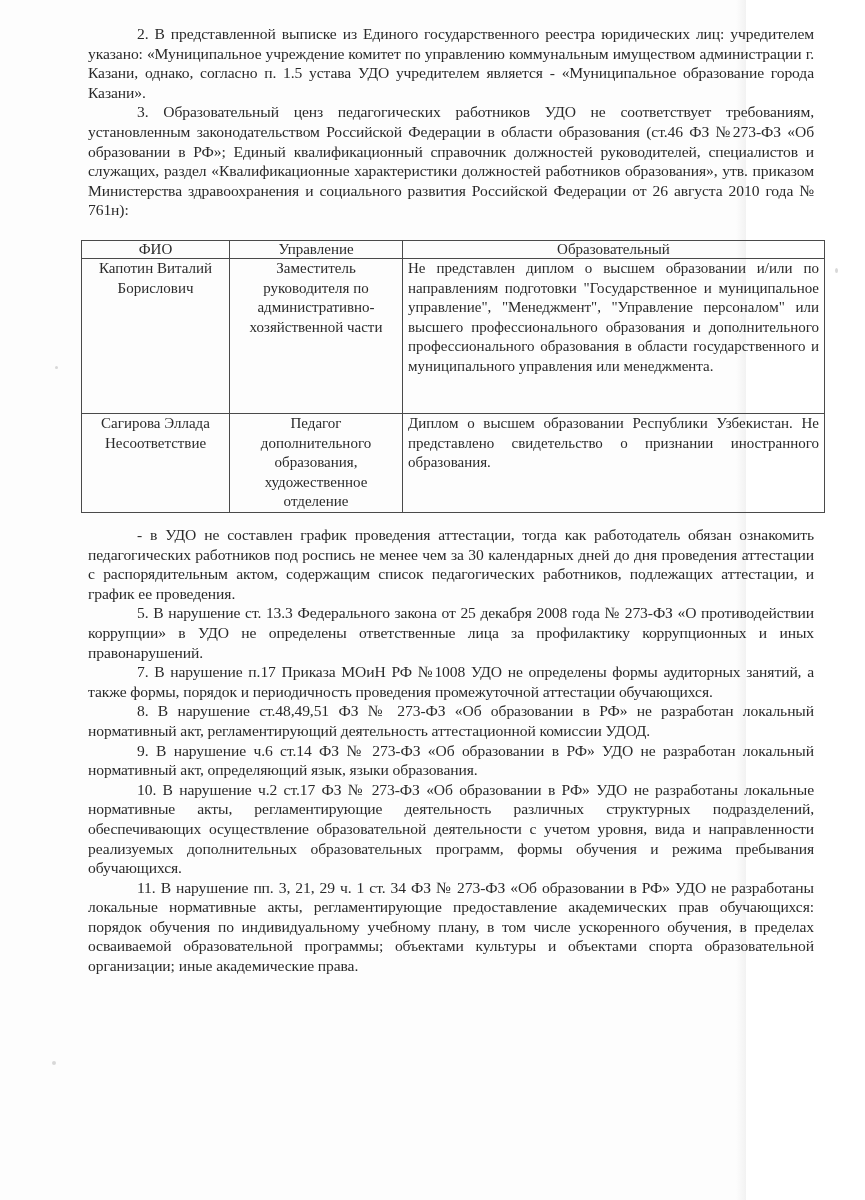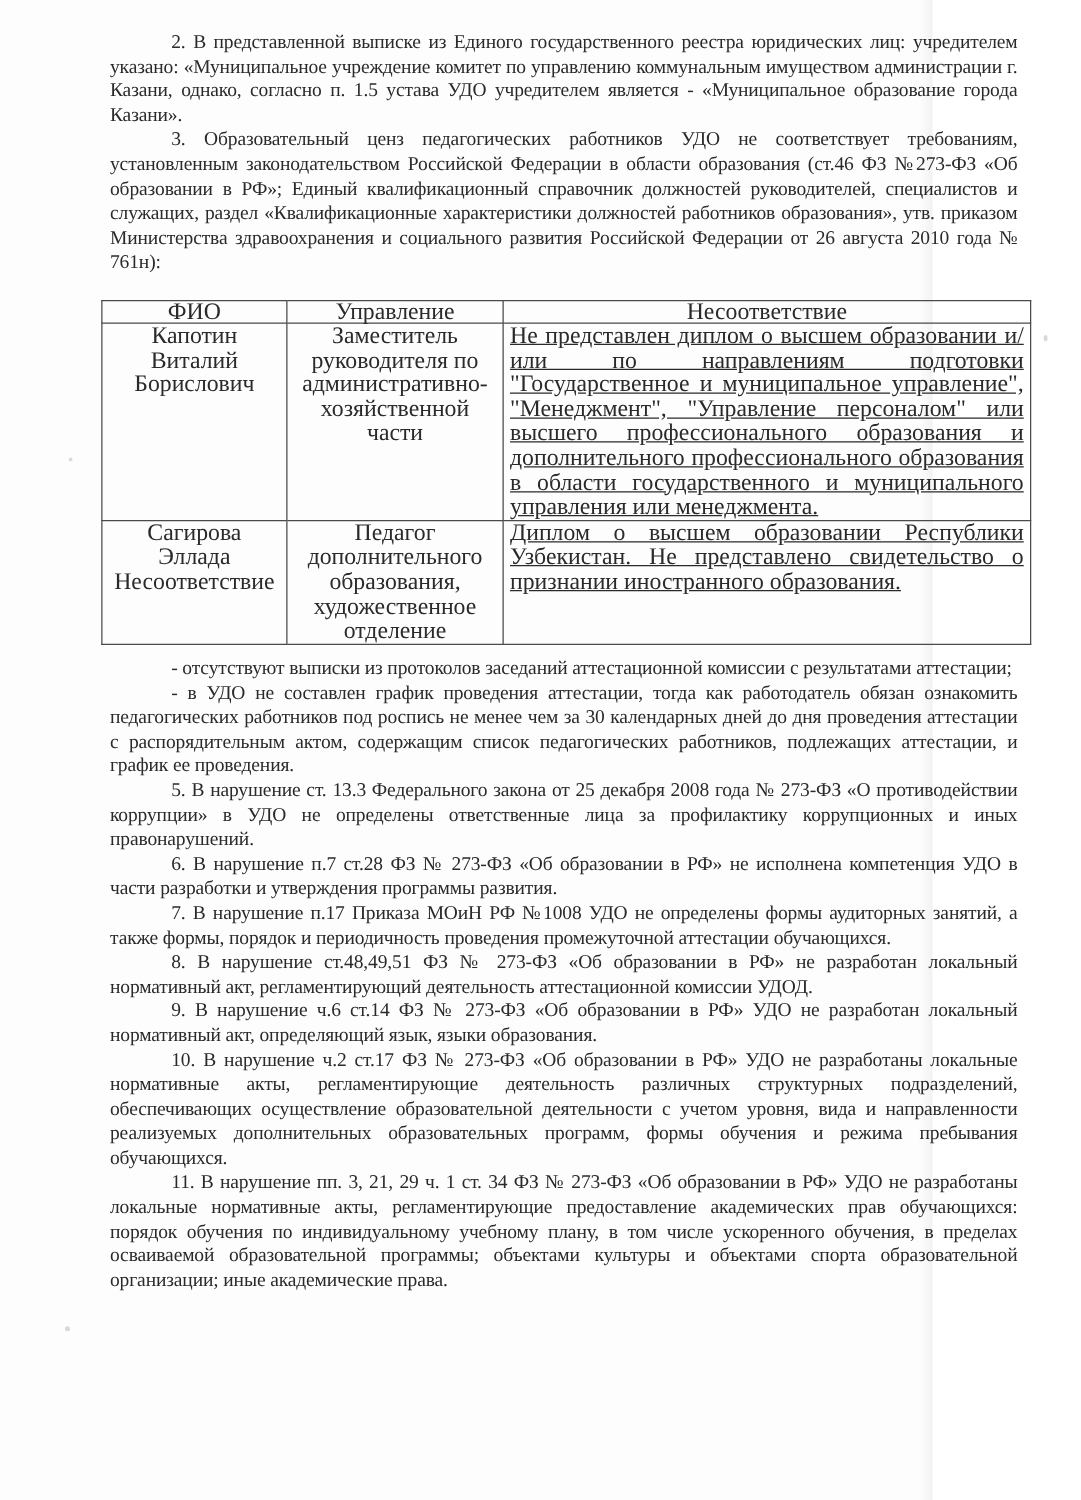--- a/index.html
+++ b/index.html
@@ -43,37 +43,37 @@
     }
     .table-wrap {
       position: absolute;
       left: 81px;
       top: 240px;
       width: 743px;
     }
     table.doc-table {
       border-collapse: collapse;
       width: 743px;
-      font-size: 19px;
+      font-size: 15px;
       line-height: 19.6px;
       table-layout: fixed;
     }
     table.doc-table th, table.doc-table td {
       border: 1px solid #4a4a4a;
       vertical-align: top;
       padding: 0 5px;
       font-weight: normal;
     }
     table.doc-table th {
       text-align: center;
       height: 17px;
       line-height: 17px;
     }
     td.c-name, td.c-pos { text-align: center; }
-    td.c-issue { text-align: justify; padding-left: 6px; padding-right: 6px; text-decoration: underline; }
+    td.c-issue { text-align: justify; padding-left: 6px; padding-right: 6px; }
     .row1 td { height: 154px; }
     .row2 td { height: 93px; }
     .after-table {
       position: absolute;
       left: 88px;
       top: 525px;
       width: 726px;
     }
     .speck {
       position: absolute;
@@ -96,43 +96,41 @@
     <table class="doc-table">
       <colgroup>
         <col style="width:148px">
         <col style="width:173px">
         <col style="width:422px">
       </colgroup>
       <thead>
         <tr>
           <th>ФИО</th>
           <th>Управление</th>
-          <th>Несоответствие</th>
+          <th>Образовательный</th>
         </tr>
       </thead>
       <tbody>
         <tr class="row1">
           <td class="c-name">Капотин Виталий Борислович</td>
           <td class="c-pos">Заместитель руководителя по административно-хозяйственной части</td>
           <td class="c-issue">Не представлен диплом о высшем образовании и/или по направлениям подготовки "Государственное и муниципальное управление", "Менеджмент", "Управление персоналом" или высшего профессионального образования и дополнительного профессионального образования в области государственного и муниципального управления или менеджмента.</td>
         </tr>
         <tr class="row2">
           <td class="c-name">Сагирова Эллада Несоответствие</td>
           <td class="c-pos">Педагог дополнительного образования, художественное отделение</td>
           <td class="c-issue">Диплом о высшем образовании Республики Узбекистан. Не представлено свидетельство о признании иностранного образования.</td>
         </tr>
       </tbody>
     </table>
   </div>
 
   <div class="after-table">
-    <p class="para">- отсутствуют выписки из протоколов заседаний аттестационной комиссии с результатами аттестации;</p>
     <p class="para">- в УДО не составлен график проведения аттестации, тогда как работодатель обязан ознакомить педагогических работников под роспись не менее чем за 30 календарных дней до дня проведения аттестации с распорядительным актом, содержащим список педагогических работников, подлежащих аттестации, и график ее проведения.</p>
     <p class="para">5. В нарушение ст. 13.3 Федерального закона от 25 декабря 2008 года № 273-ФЗ «О противодействии коррупции» в УДО не определены ответственные лица за профилактику коррупционных и иных правонарушений.</p>
-    <p class="para">6. В нарушение п.7 ст.28 ФЗ № 273-ФЗ «Об образовании в РФ» не исполнена компетенция УДО в части разработки и утверждения программы развития.</p>
     <p class="para">7. В нарушение п.17 Приказа МОиН РФ №1008 УДО не определены формы аудиторных занятий, а также формы, порядок и периодичность проведения промежуточной аттестации обучающихся.</p>
     <p class="para">8. В нарушение ст.48,49,51 ФЗ № 273-ФЗ «Об образовании в РФ» не разработан локальный нормативный акт, регламентирующий деятельность аттестационной комиссии УДОД.</p>
     <p class="para">9. В нарушение ч.6 ст.14 ФЗ № 273-ФЗ «Об образовании в РФ» УДО не разработан локальный нормативный акт, определяющий язык, языки образования.</p>
     <p class="para">10. В нарушение ч.2 ст.17 ФЗ № 273-ФЗ «Об образовании в РФ» УДО не разработаны локальные нормативные акты, регламентирующие деятельность различных структурных подразделений, обеспечивающих осуществление образовательной деятельности с учетом уровня, вида и направленности реализуемых дополнительных образовательных программ, формы обучения и режима пребывания обучающихся.</p>
     <p class="para">11. В нарушение пп. 3, 21, 29 ч. 1 ст. 34 ФЗ № 273-ФЗ «Об образовании в РФ» УДО не разработаны локальные нормативные акты, регламентирующие предоставление академических прав обучающихся: порядок обучения по индивидуальному учебному плану, в том числе ускоренного обучения, в пределах осваиваемой образовательной программы; объектами культуры и объектами спорта образовательной организации; иные академические права.</p>
   </div>
 
   <div class="speck" style="left:55px;top:366px;width:3px;height:3px;"></div>
   <div class="speck" style="left:52px;top:1061px;width:4px;height:4px;"></div>
   <div class="speck" style="left:835px;top:268px;width:3px;height:5px;"></div>

